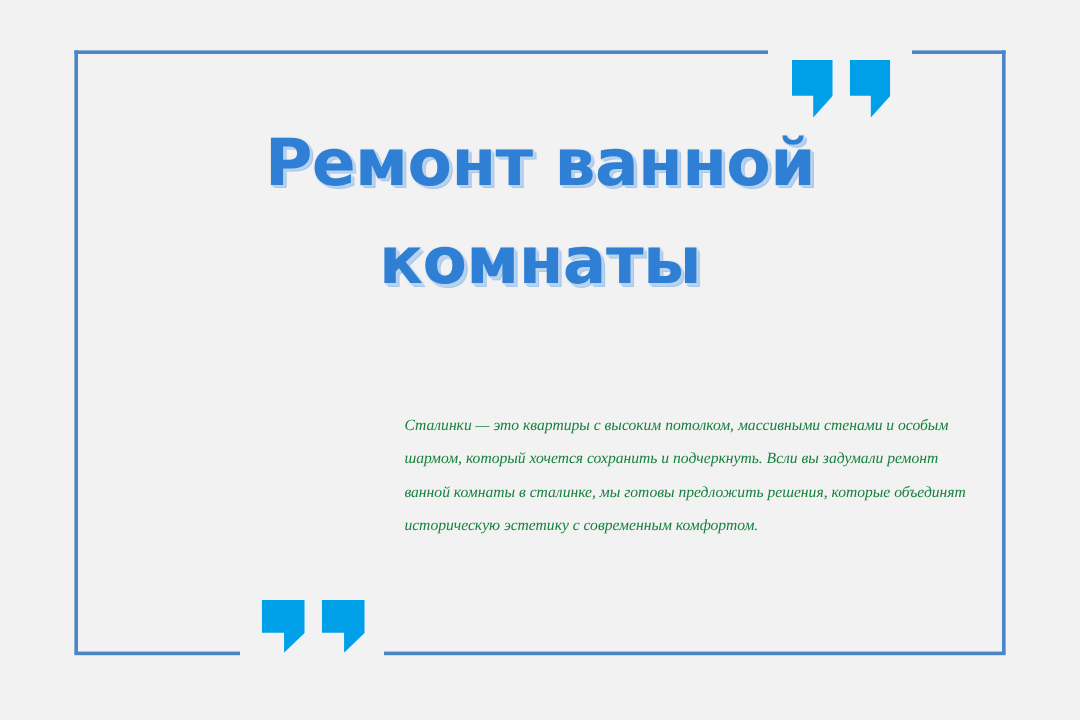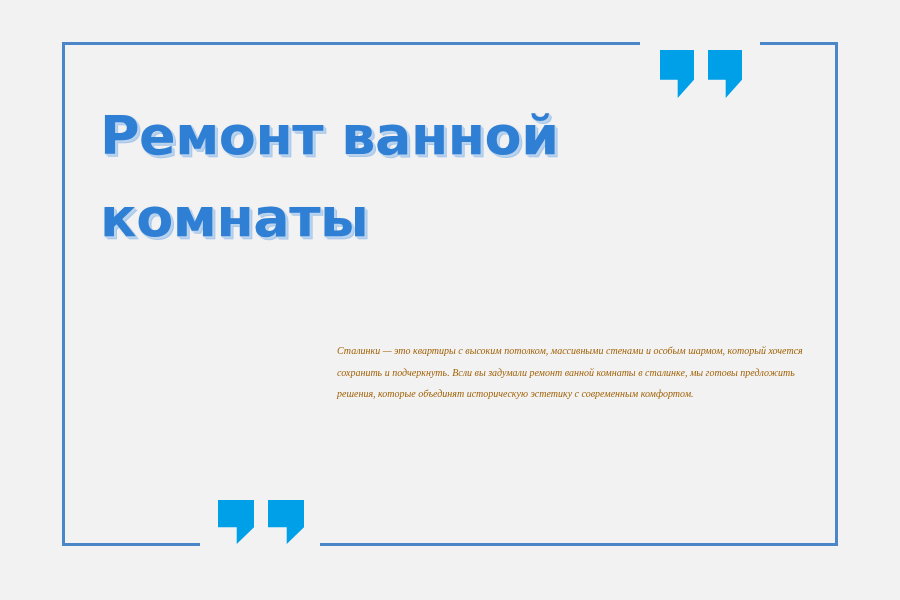--- a/index.html
+++ b/index.html
@@ -94,21 +94,21 @@
   .quote-bottom .qglyph {
     width: 36px;
     height: 44px;
   }
 
   .title {
     position: absolute;
     left: 100px;
     top: 95px;
     width: 700px;
-    text-align: left;
+    text-align: center;
     font-family: "DejaVu Sans", sans-serif;
     font-weight: bold;
     font-size: 54px;
     line-height: 1.52;
     color: #2f7fd4;
     letter-spacing: -0.5px;
     text-shadow:
       2px 2px 0 #b9d3ef,
       3px 3px 0 #a8c8ea,
       1px 1px 2px rgba(40,90,150,0.35);
@@ -117,23 +117,23 @@
     display: block;
   }
 
   .body-text {
     position: absolute;
     left: 337px;
     top: 340px;
     width: 472px;
     font-family: "Liberation Serif", serif;
     font-style: italic;
-    font-size: 10px;
+    font-size: 13px;
     line-height: 2.15;
-    color: #a16207;
+    color: #15803d;
     text-align: left;
   }
 </style>
 </head>
 <body>
 
 <div class="slide">
 
   <div class="frame-top"></div>
   <div class="frame-top-right"></div>

